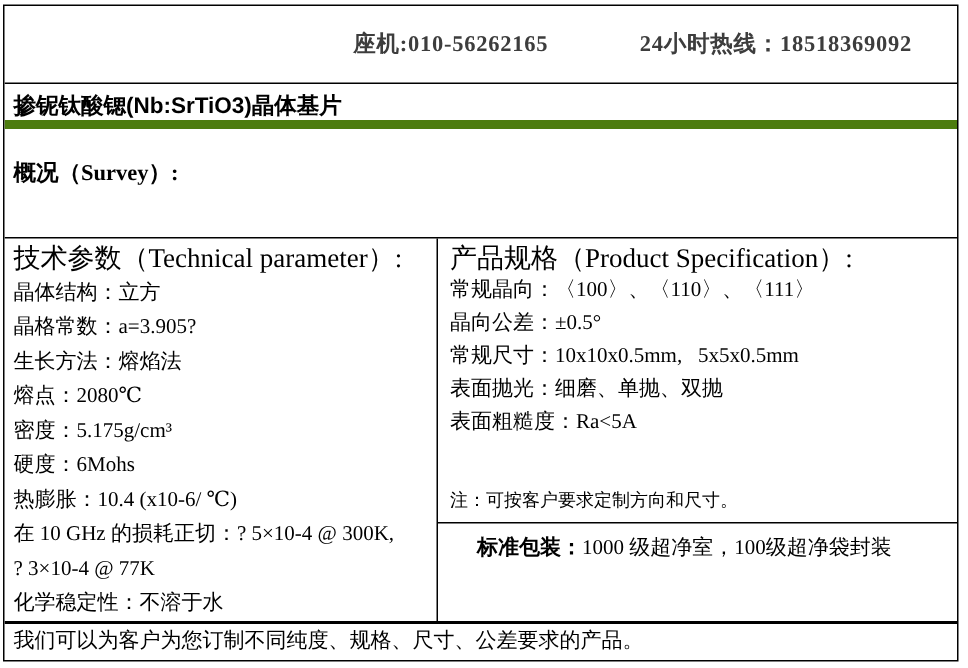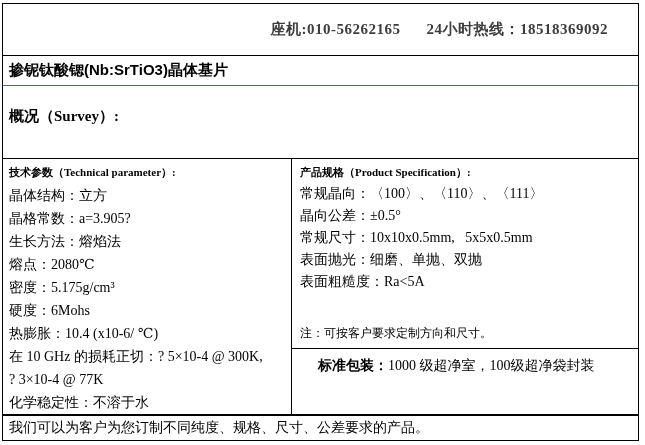--- a/index.html
+++ b/index.html
@@ -1,31 +1,31 @@
 <!DOCTYPE html>
 <html><head>
 <meta charset="utf-8">
 <style>
   html,body{margin:0;padding:0;background:#fff;}
   body{width:645px;height:445px;position:relative;font-family:"Liberation Serif","DejaVu Serif",serif;color:#000;}
   .page{position:absolute;left:2px;top:3px;width:637px;height:438px;border:1px solid #000;
         box-sizing:border-box;display:flex;flex-direction:column;background:#fff;overflow:hidden;}
   .contact-band{height:52px;box-sizing:border-box;border-bottom:1px solid #000;display:flex;
         justify-content:flex-end;align-items:center;padding-right:30px;gap:26px;}
-  .contact-band span{font-weight:bold;font-size:15px;color:#3d3d3d;letter-spacing:0.5px;}
-  .title-row{height:30px;box-sizing:border-box;border-bottom:1px solid #4d7c0f;
+  .contact-band span{font-weight:bold;font-size:15px;color:#3d3d3d;letter-spacing:0.5px;margin-left:35px;}
+  .title-row{height:30px;box-sizing:border-box;border-bottom:6px solid #4d7c0f;
         font-family:"Liberation Sans","DejaVu Sans",sans-serif;font-weight:bold;font-size:15px;
         padding:5px 0 0 6px;}
   .survey-row{height:73px;box-sizing:border-box;border-bottom:1px solid #000;padding:1px 7px 0 6px;}
   .survey-heading{font-weight:bold;font-size:15px;line-height:24px;margin-top:17px;}
   .survey-body{font-size:14px;line-height:24px;}
   .cols{flex:1;display:flex;min-height:0;}
   .col-left{width:289px;box-sizing:border-box;border-right:1px solid #000;padding:2px 6px 0;
         font-size:14px;line-height:23px;overflow:hidden;}
-  .cell-heading{font-weight:bold;font-size:11px;}
+  .cell-heading{font-weight:normal;font-size:18px;}
   .col-right{flex:1;display:flex;flex-direction:column;min-height:0;}
   .spec-cell{height:190px;box-sizing:border-box;border-bottom:1px solid #000;position:relative;
         padding:2px 8px 12px;font-size:14px;line-height:22px;}
   .spec-note{position:absolute;left:8px;bottom:4px;font-size:12px;text-align:center;}
   .pack-cell{flex:1;padding:6px 8px 0;font-size:14px;line-height:22px;}
   .pack-label{font-weight:bold;margin-left:18px;}
   .footer-row{height:26px;box-sizing:border-box;border-top:2px solid #000;font-size:14px;
         line-height:23px;padding-left:6px;}
   .line{white-space:pre-wrap;}
 </style>

